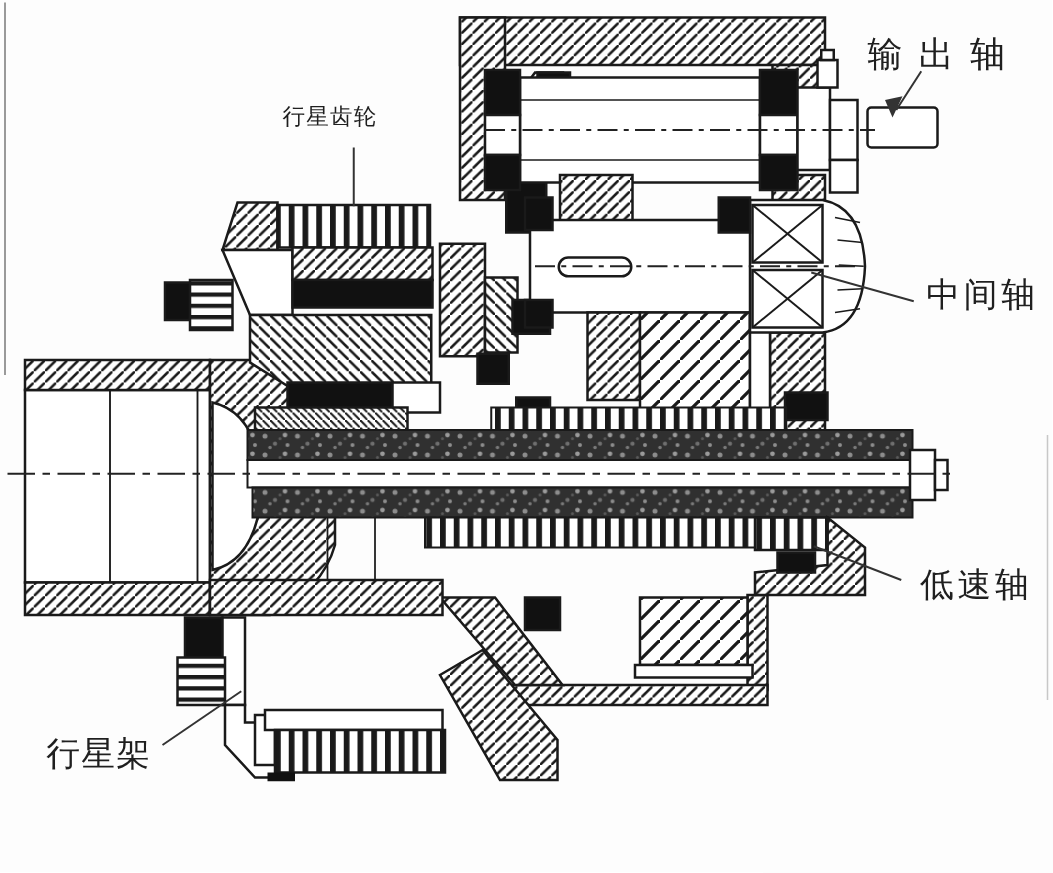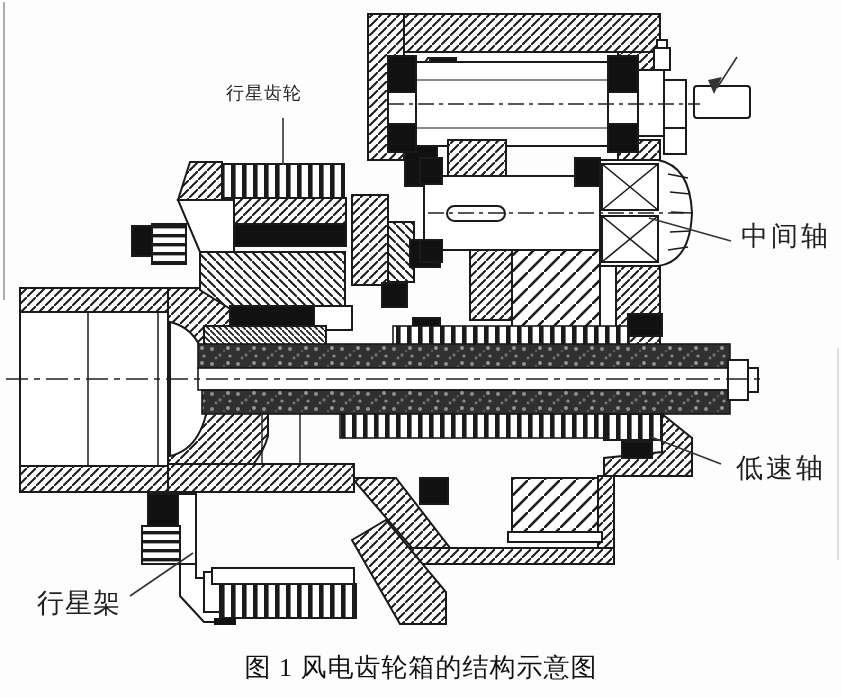--- a/index.html
+++ b/index.html
@@ -224,19 +224,19 @@
       <line x1="737" y1="57" x2="717" y2="88"></line>
       <polygon points="714,94 722,77 708,80" fill="#333" stroke="none"></polygon>
     </g>
     <line x1="283" y1="118" x2="283" y2="165"></line>
     <line x1="649" y1="218" x2="731" y2="241"></line>
     <line x1="651" y1="437" x2="721" y2="464"></line>
     <line x1="130" y1="596" x2="193" y2="553"></line>
   </g>
 </svg>
 
+  <div class="lbl lbl-output">输出轴</div>
   <div class="lbl lbl-planet-gear">行星齿轮</div>
   <div class="lbl lbl-lowspeed">低速轴</div>
   <div class="lbl lbl-intermediate">中间轴</div>
   <div class="lbl lbl-carrier">行星架</div>
 
-  <div class="caption">图 1 风电齿轮箱的结构示意图</div>
 </div>
 
 </body></html>

